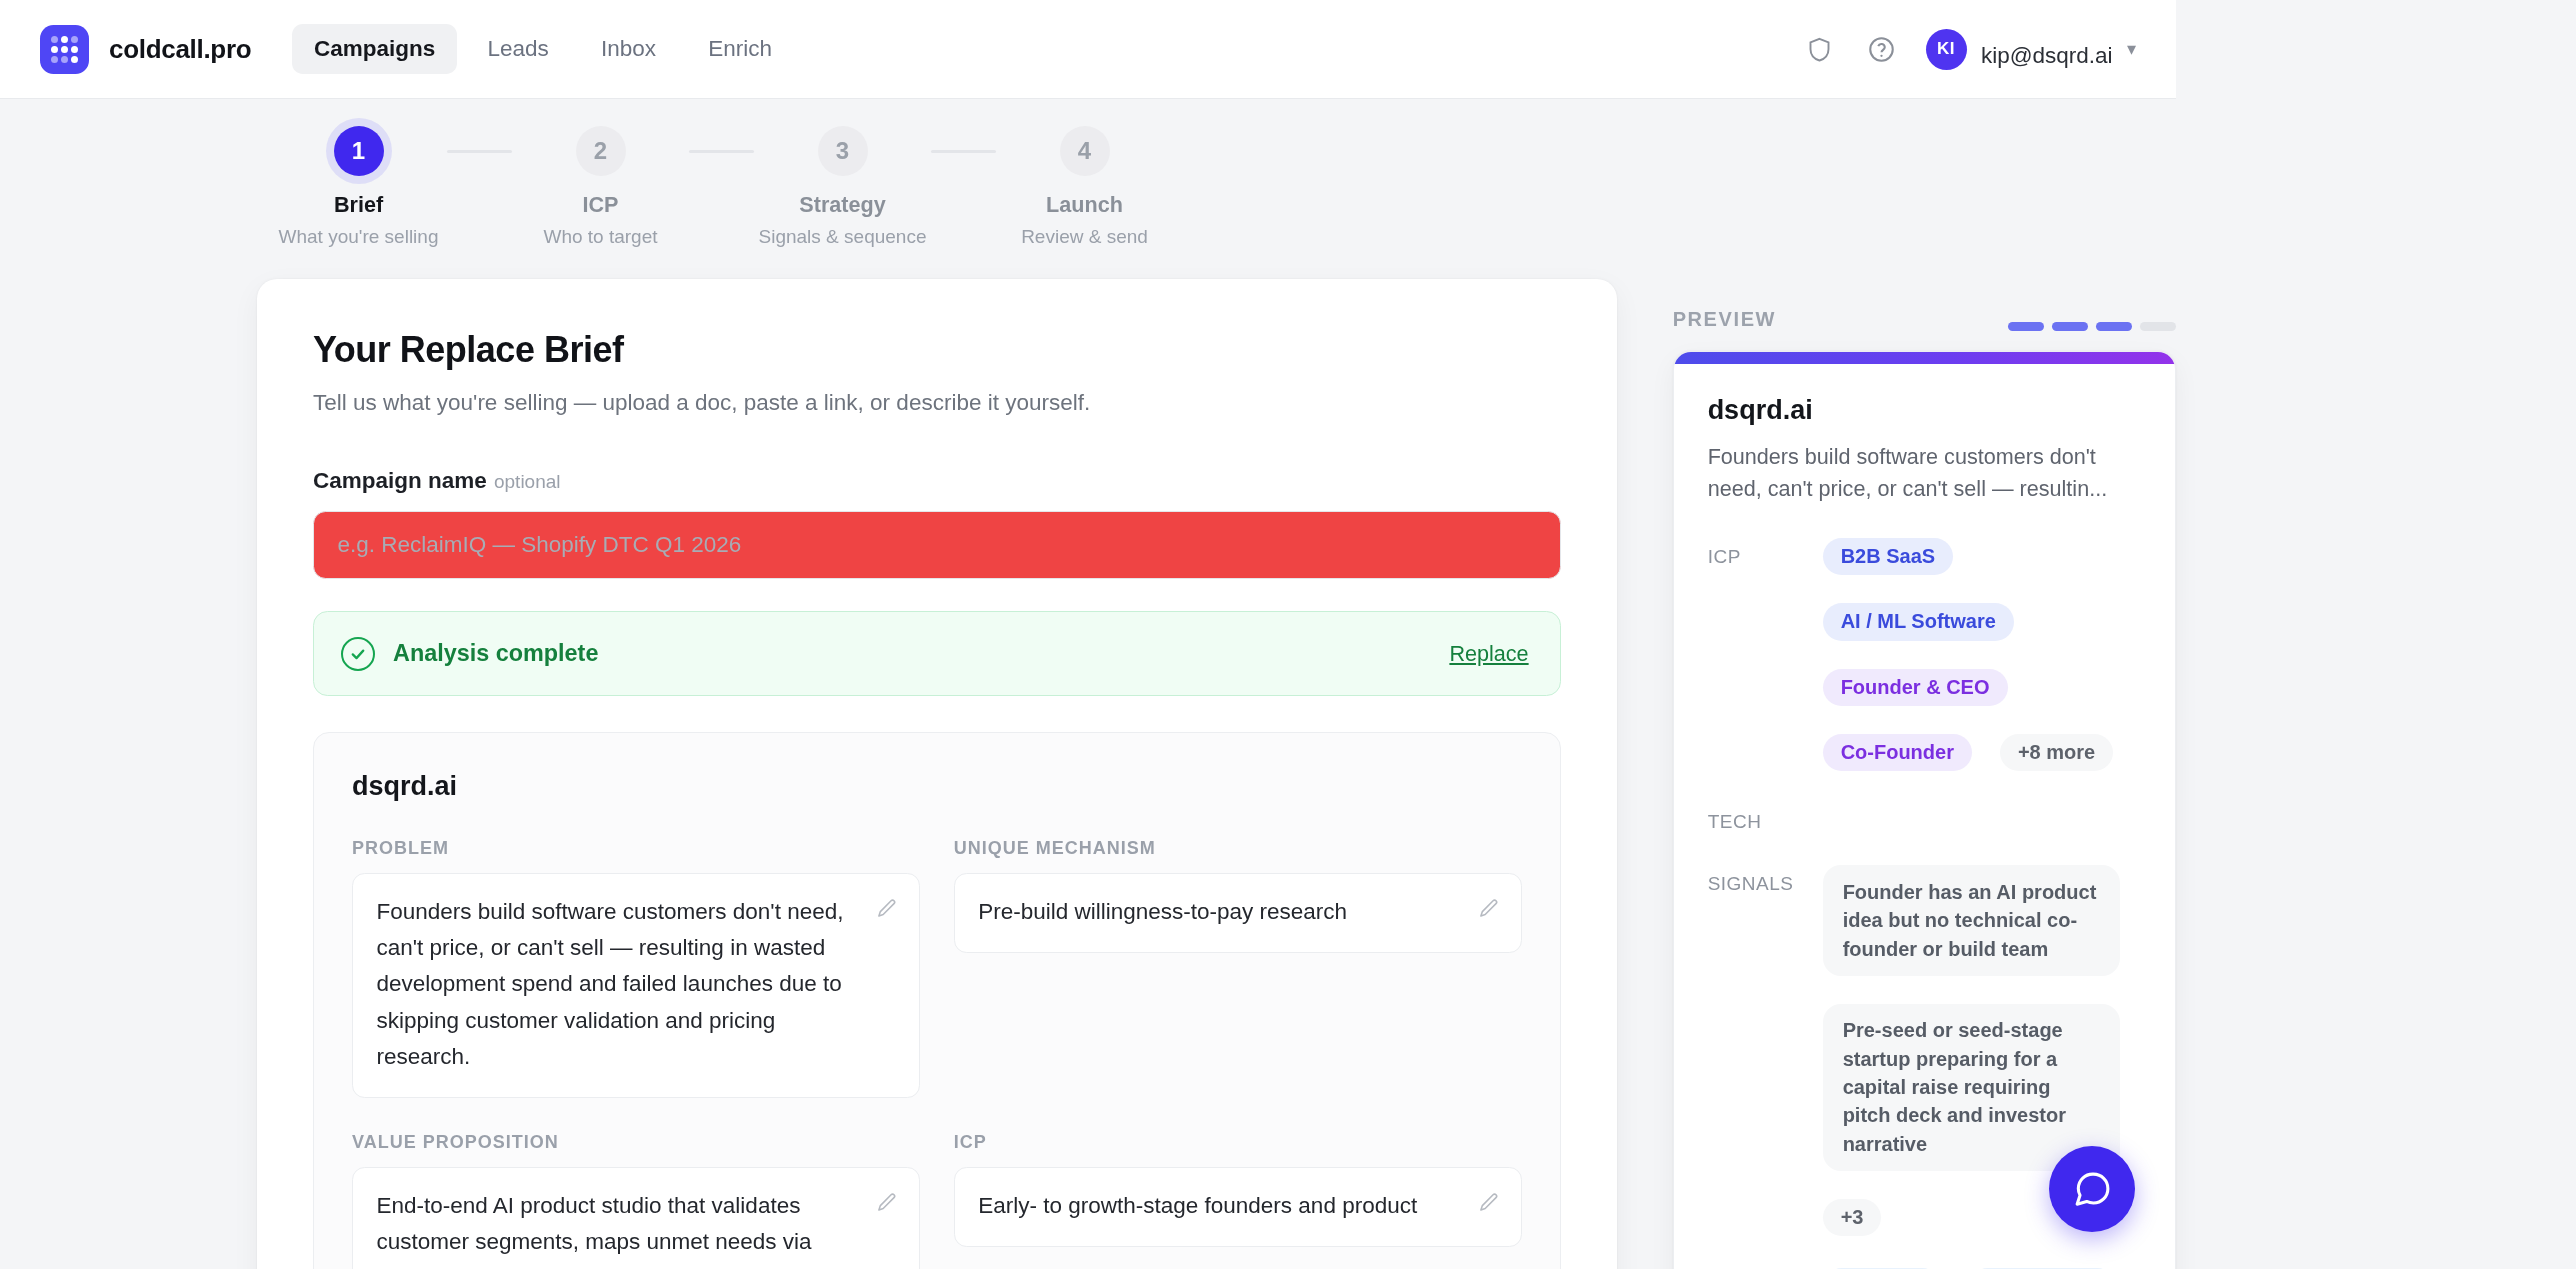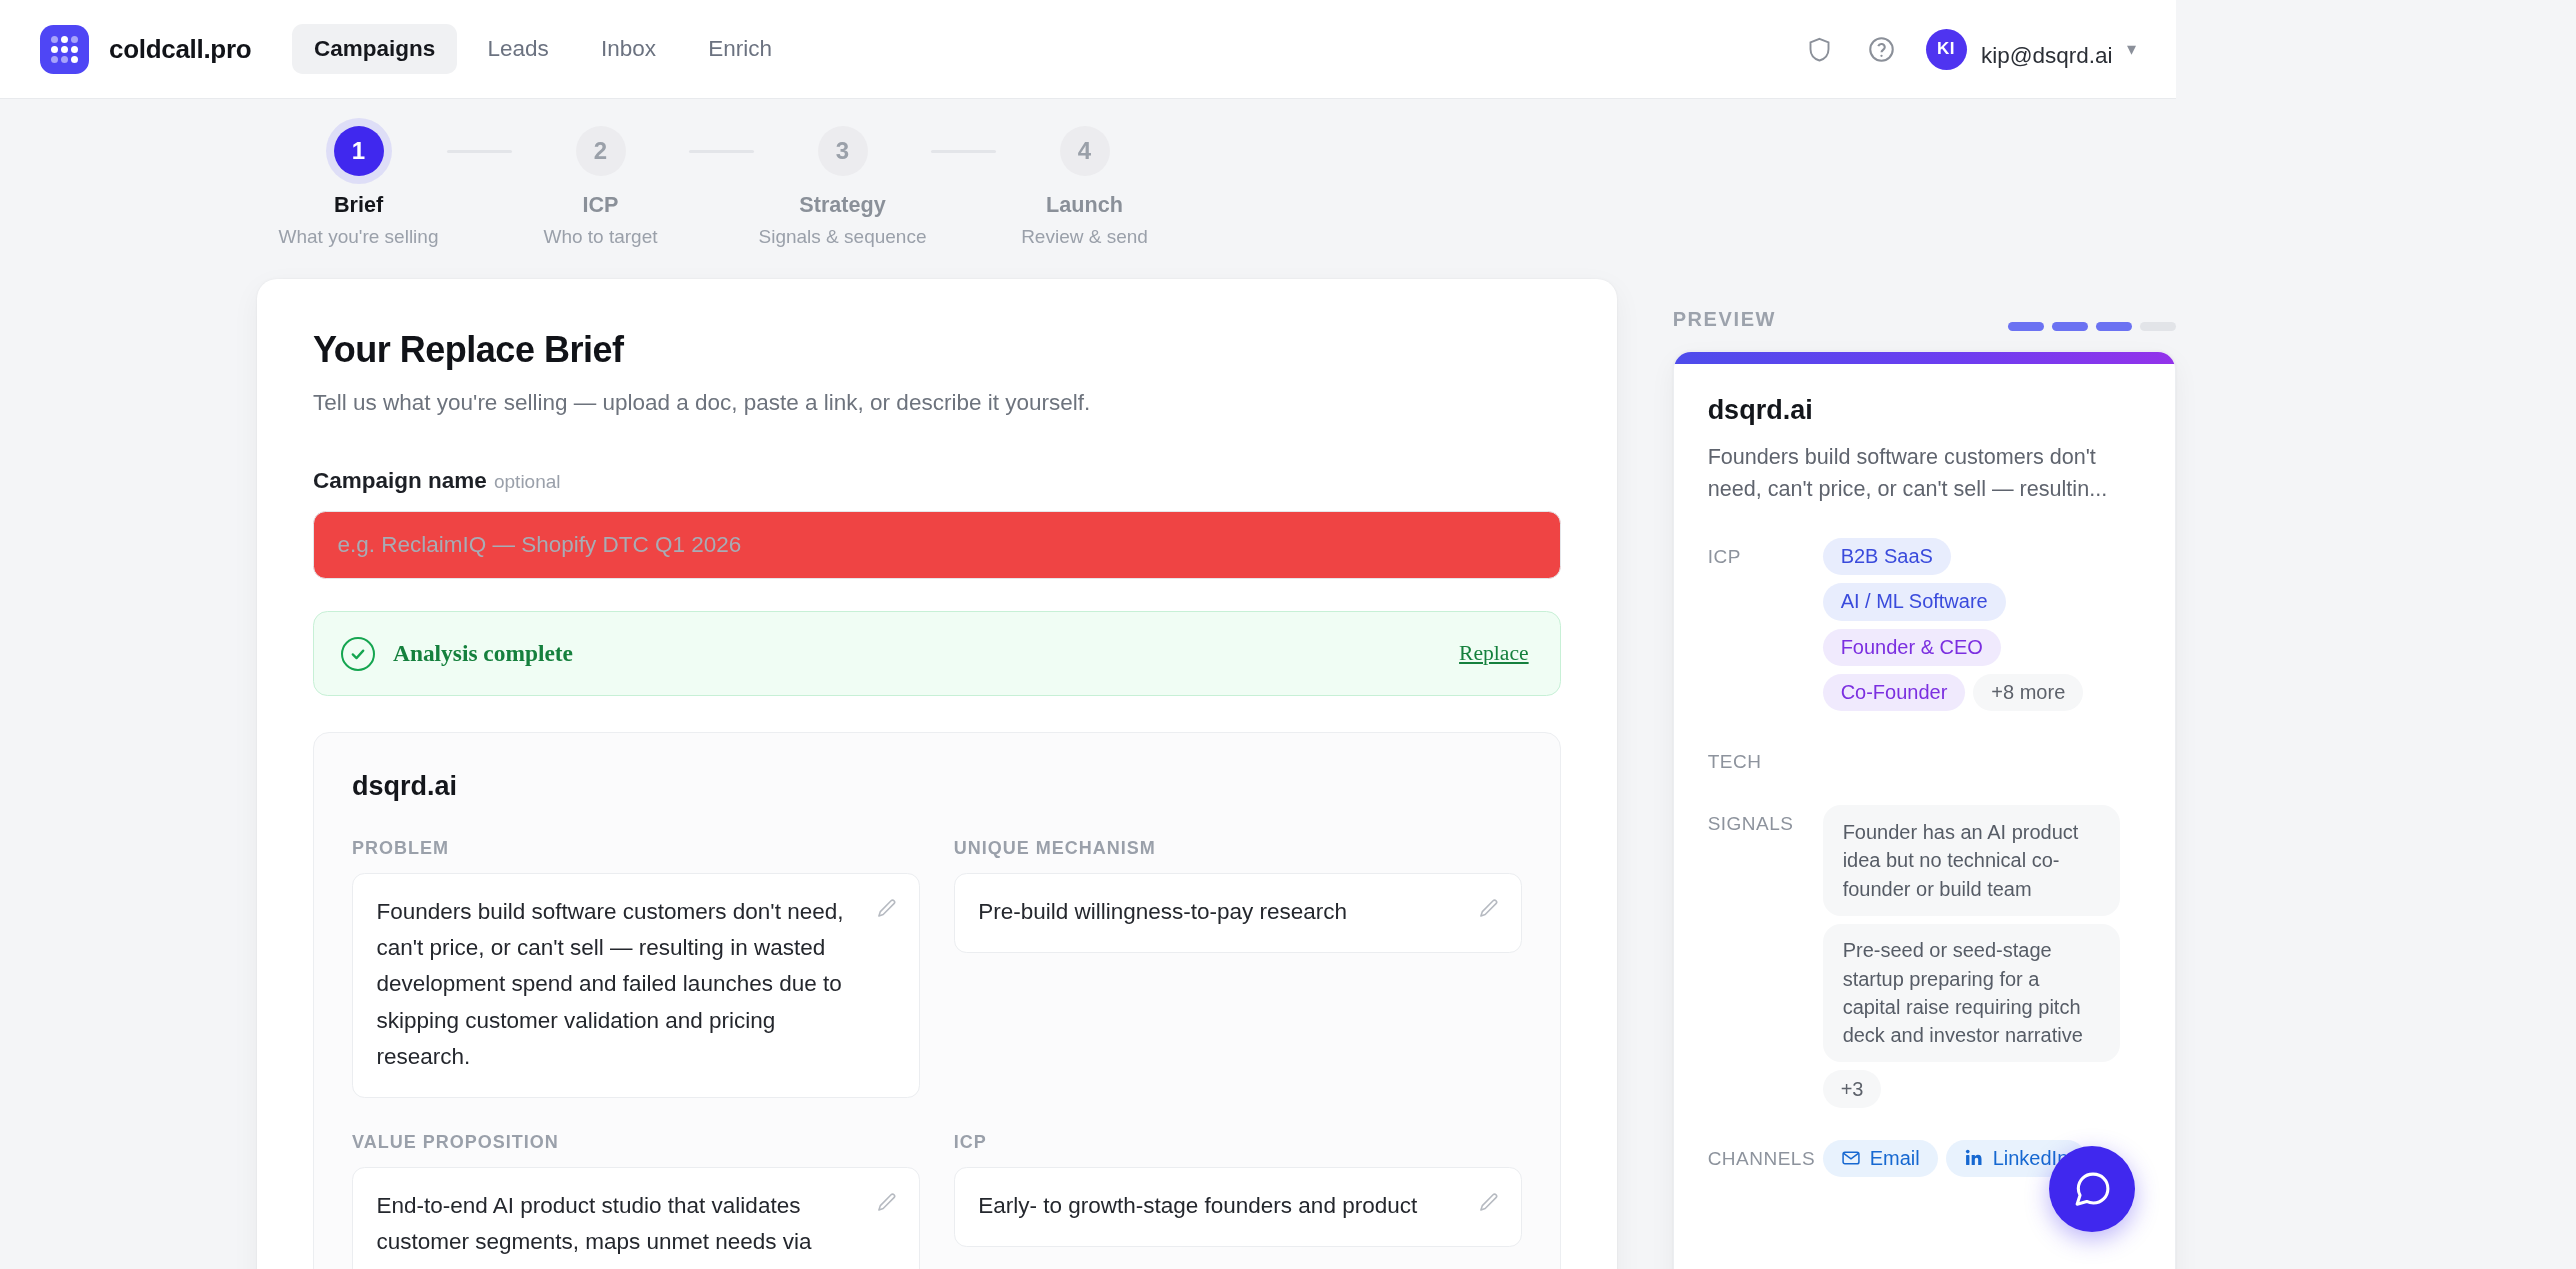--- a/index.html
+++ b/index.html
@@ -105,21 +105,21 @@
     border: 1.4px solid #e4e6ea; border-radius: 12.6px;
     padding: 0 23.4px; font-size: 22.5px; color: #2b2f36;
     font-family: "Liberation Sans", sans-serif;
     outline: none; background: #ef4444;
   }
   .text-input::placeholder { color: #a7acb5; }
 
   .alert-success {
     margin-top: 32px; height: 85px;
     background: #f0fdf4; border: 1.4px solid #c7f0d6; border-radius: 14.4px;
-    display: flex; align-items: center; padding: 0 31px 0 27px; font-family: Liberation Serif, serif;
+    display: flex; align-items: center; padding: 0 31px 0 27px;
   }
   .check-ring {
     width: 34px; height: 34px; border-radius: 50%;
     border: 2.3px solid #15a550; display: flex; align-items: center; justify-content: center;
     margin-right: 18px; flex: none;
   }
   .alert-text { font-size: 23.4px; font-weight: 700; color: #15803d; }
   .alert-action {
     margin-left: auto; font-size: 21.6px; color: #15803d;
     text-decoration: underline; cursor: pointer;
@@ -169,21 +169,21 @@
   }
   .preview-body { padding: 31px 34px; }
   .pv-title { font-size: 27px; font-weight: 700; color: #13161b; }
   .pv-desc { margin-top: 15.3px; font-size: 21.6px; line-height: 1.5; color: #5f646e; }
 
   .pv-row { display: flex; margin-top: 32px; }
   .pv-key {
     width: 115px; flex: none; font-size: 19px; font-weight: 500;
     letter-spacing: 0.5px; color: #8d939d; padding-top: 8px;
   }
-  .pv-chips { display: flex; flex-wrap: wrap; gap: 8px; align-content: flex-start; }
+  .pv-chips { display: flex; flex-wrap: wrap; gap: 28px; align-content: flex-start; font-weight: bold; }
   .chip {
     border-radius: 900px; padding: 7.2px 18px; font-size: 20px; white-space: nowrap;
   }
   .chip.blue  { background: #e8edfd; color: #3a4bdc; }
   .chip.violet{ background: #f0eafd; color: #7b2fe0; }
   .chip.gray  { background: #f6f7f8; color: #5d626b; }
   .chip.signal{
     background: #f6f7f8; color: #565c66; font-size: 20px;
     line-height: 1.42; padding: 12.6px 20px; max-width: 297px; white-space: normal;
     border-radius: 18px;

